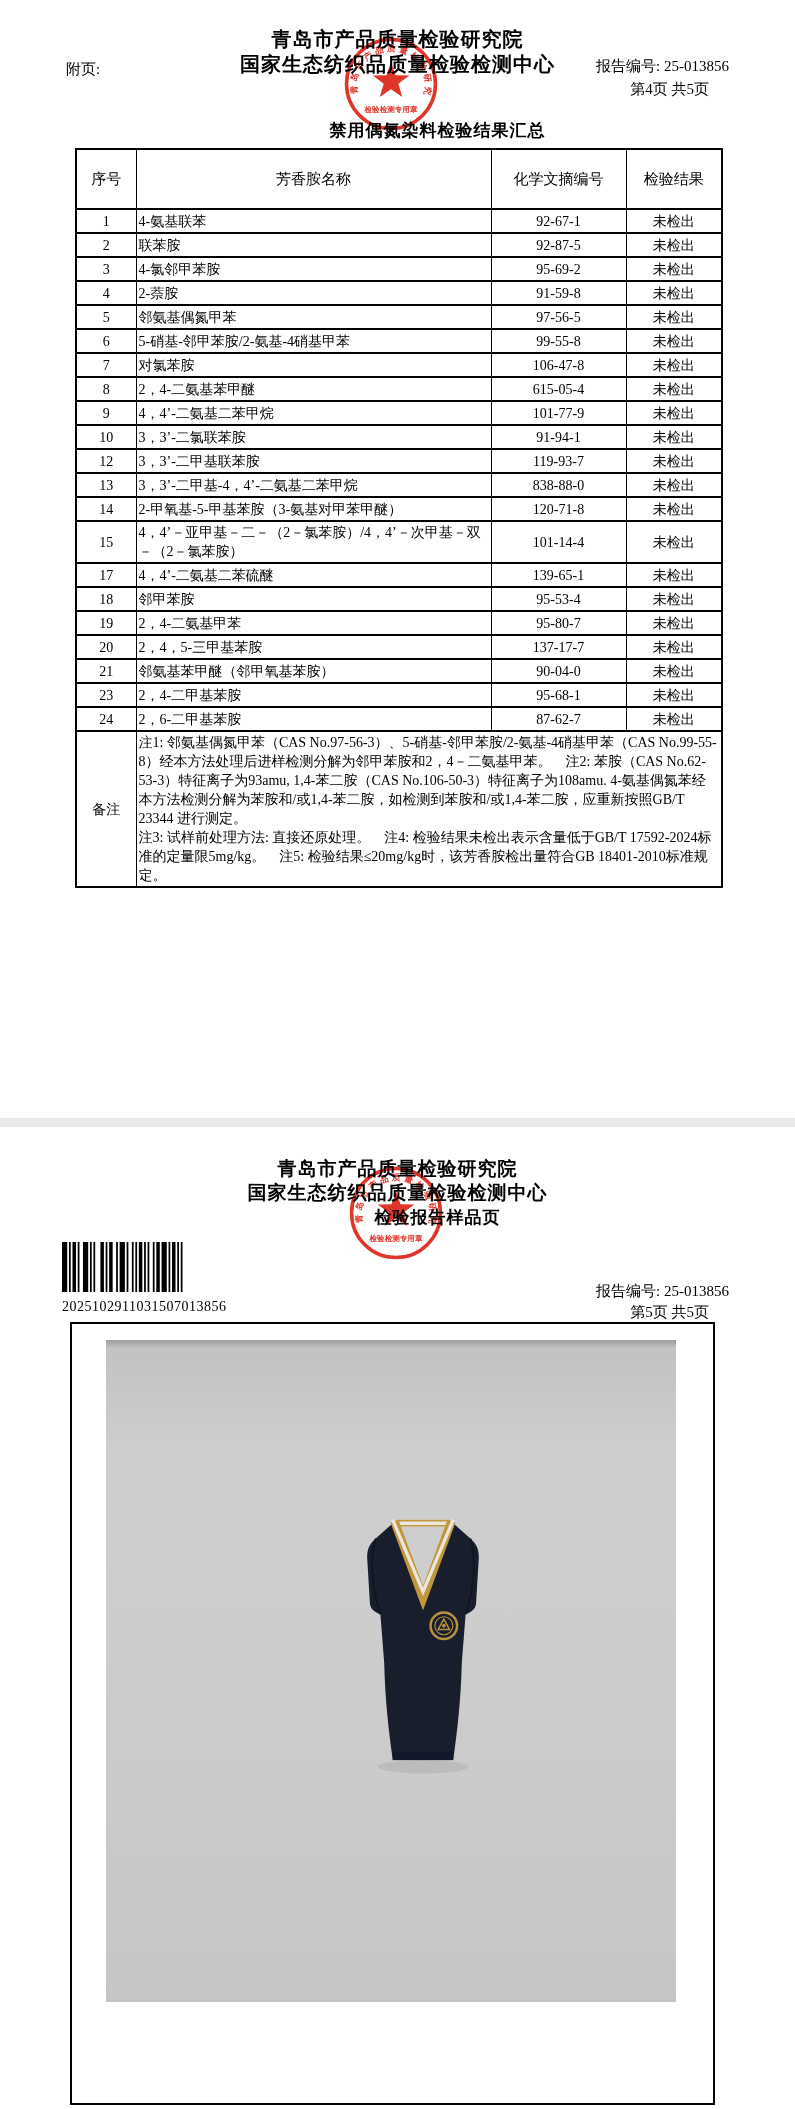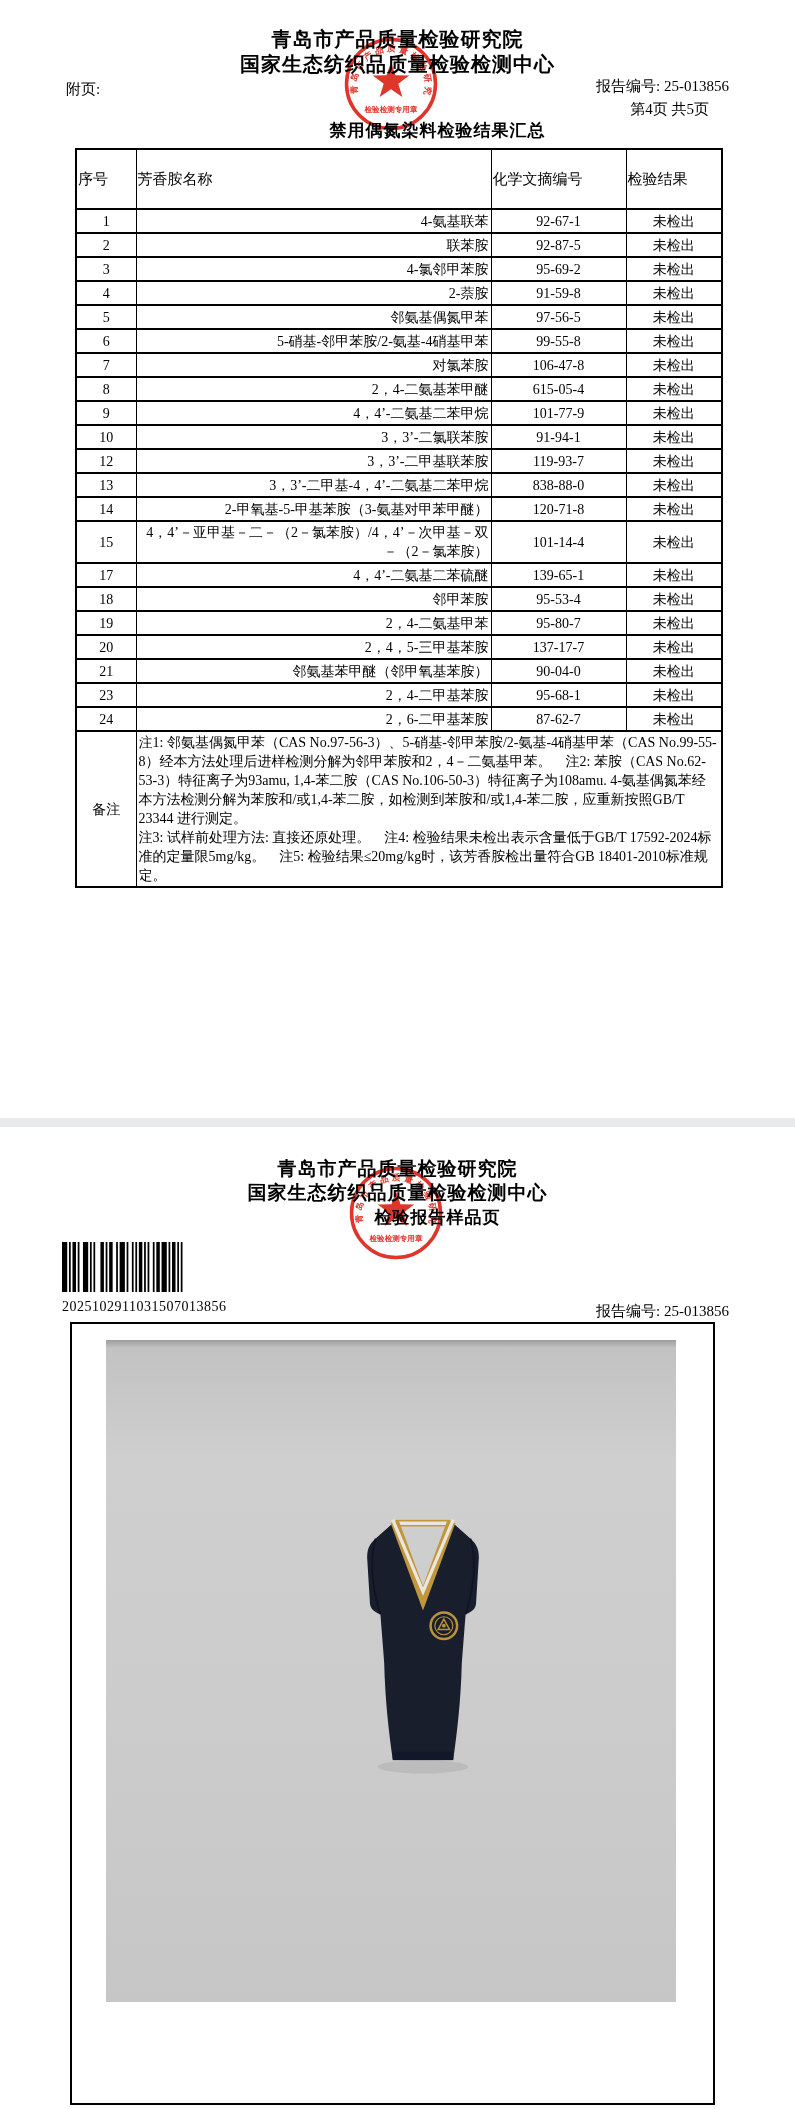--- a/index.html
+++ b/index.html
@@ -2,30 +2,30 @@
 <html><head>
 <meta charset="utf-8">
 <style>
   html,body{margin:0;padding:0;background:#ffffff;}
   .canvas{position:relative;width:795px;height:2109px;background:#ffffff;overflow:hidden;
           font-family:"Liberation Serif","DejaVu Serif",serif;color:#000;}
   .abs{position:absolute;}
   .center{left:0;width:795px;text-align:center;}
   .org{font-family:"Liberation Sans","DejaVu Sans",sans-serif;font-weight:bold;font-size:20px;letter-spacing:1px;}
   .doc-title{font-family:Liberation Sans, sans-serif;font-weight:bold;font-size:17px;letter-spacing:1px;padding-left:40px;}
-  .meta{font-size:15px;margin-top:20px;}
+  .meta{font-size:15px;}
   .right-meta{text-align:right;}
   
   table.results{border-collapse:collapse;table-layout:fixed;width:646px;border:2.5px solid #000;}
   table.results th{border:1px solid #000;border-top-width:2px;border-bottom-width:2px;height:56px;
-      font-size:15px;font-weight:normal;text-align:left;}
+      font-size:15px;font-weight:normal;text-align:center;}
   table.results td{border:1px solid #000;border-top-width:2px;height:20px;font-size:14px;
       line-height:19px;padding:1px 2px;overflow:hidden;}
   td.c0,td.c2,td.c3{text-align:center;}
-  td.c1{text-align:right;padding-left:4px;font-family:Liberation Serif, serif;}
+  td.c1{text-align:left;padding-left:4px;font-family:Liberation Serif, serif;}
   td.remark-label{text-align:center;vertical-align:middle;font-size:14px;}
   td.remark-text{text-align:left;font-size:14px;line-height:20.6px;white-space:pre-wrap;
       padding:2px 5px 2px 5px;vertical-align:top;border-radius:17px;}
   
   .page-divider{left:0;top:1118px;width:795px;height:9px;background:#e8eaec;}
   
   .stamp{opacity:0.92;mix-blend-mode:multiply;}
   .stamp text{font-family:"Liberation Sans","DejaVu Sans",sans-serif;font-weight:bold;}
   
   .photo-box{left:70px;top:1322px;width:641px;height:779px;border:2.5px solid #000;background:#fff;}

